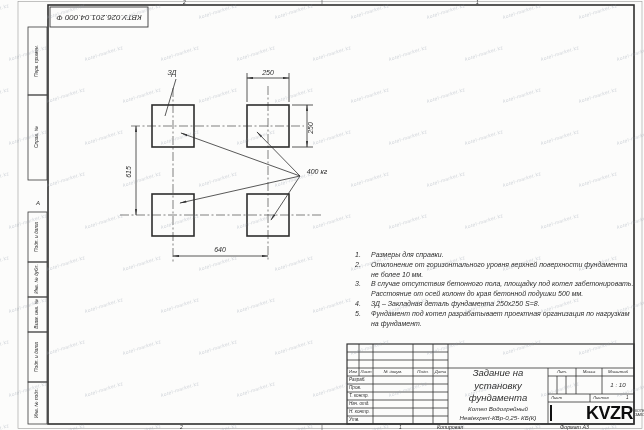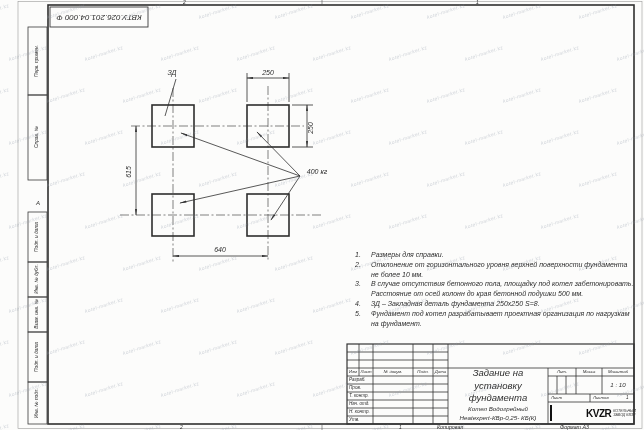--- a/index.html
+++ b/index.html
@@ -16,21 +16,21 @@
   .notes{position:absolute;left:355px;top:250px;width:280px;z-index:3;}
   .note-row{display:flex;font-size:7px;font-style:italic;line-height:1.4;color:#2e2e2e;}
   .note-num{width:16px;flex:0 0 16px;}
   .note-text{flex:1;}
   .cell{position:absolute;z-index:4;}
   .logo-box{position:absolute;left:550px;top:404px;width:82px;height:18px;z-index:4;
             display:flex;align-items:center;}
   .logo-emblem{width:15px;height:14px;background:
       repeating-linear-gradient(115deg,#111 0 2px,#fff 2px 3.2px);
       background-color:#111;border:1px solid #111;margin-right:2px;}
-  .logo-word{font-weight:900;font-size:10px;letter-spacing:-0.5px;color:#0d0d0d;
+  .logo-word{font-weight:900;font-size:18px;letter-spacing:-0.5px;color:#0d0d0d;
              font-style:normal;padding-left:32px;}
   .logo-sub{margin-left:2px;font-size:3.6px;line-height:1.15;color:#333;font-style:italic;}
 </style>
 </head>
 <body>
 
 <div class="sheet">
 
   <svg width="644" height="430" viewBox="0 0 644 430">
     <defs>

